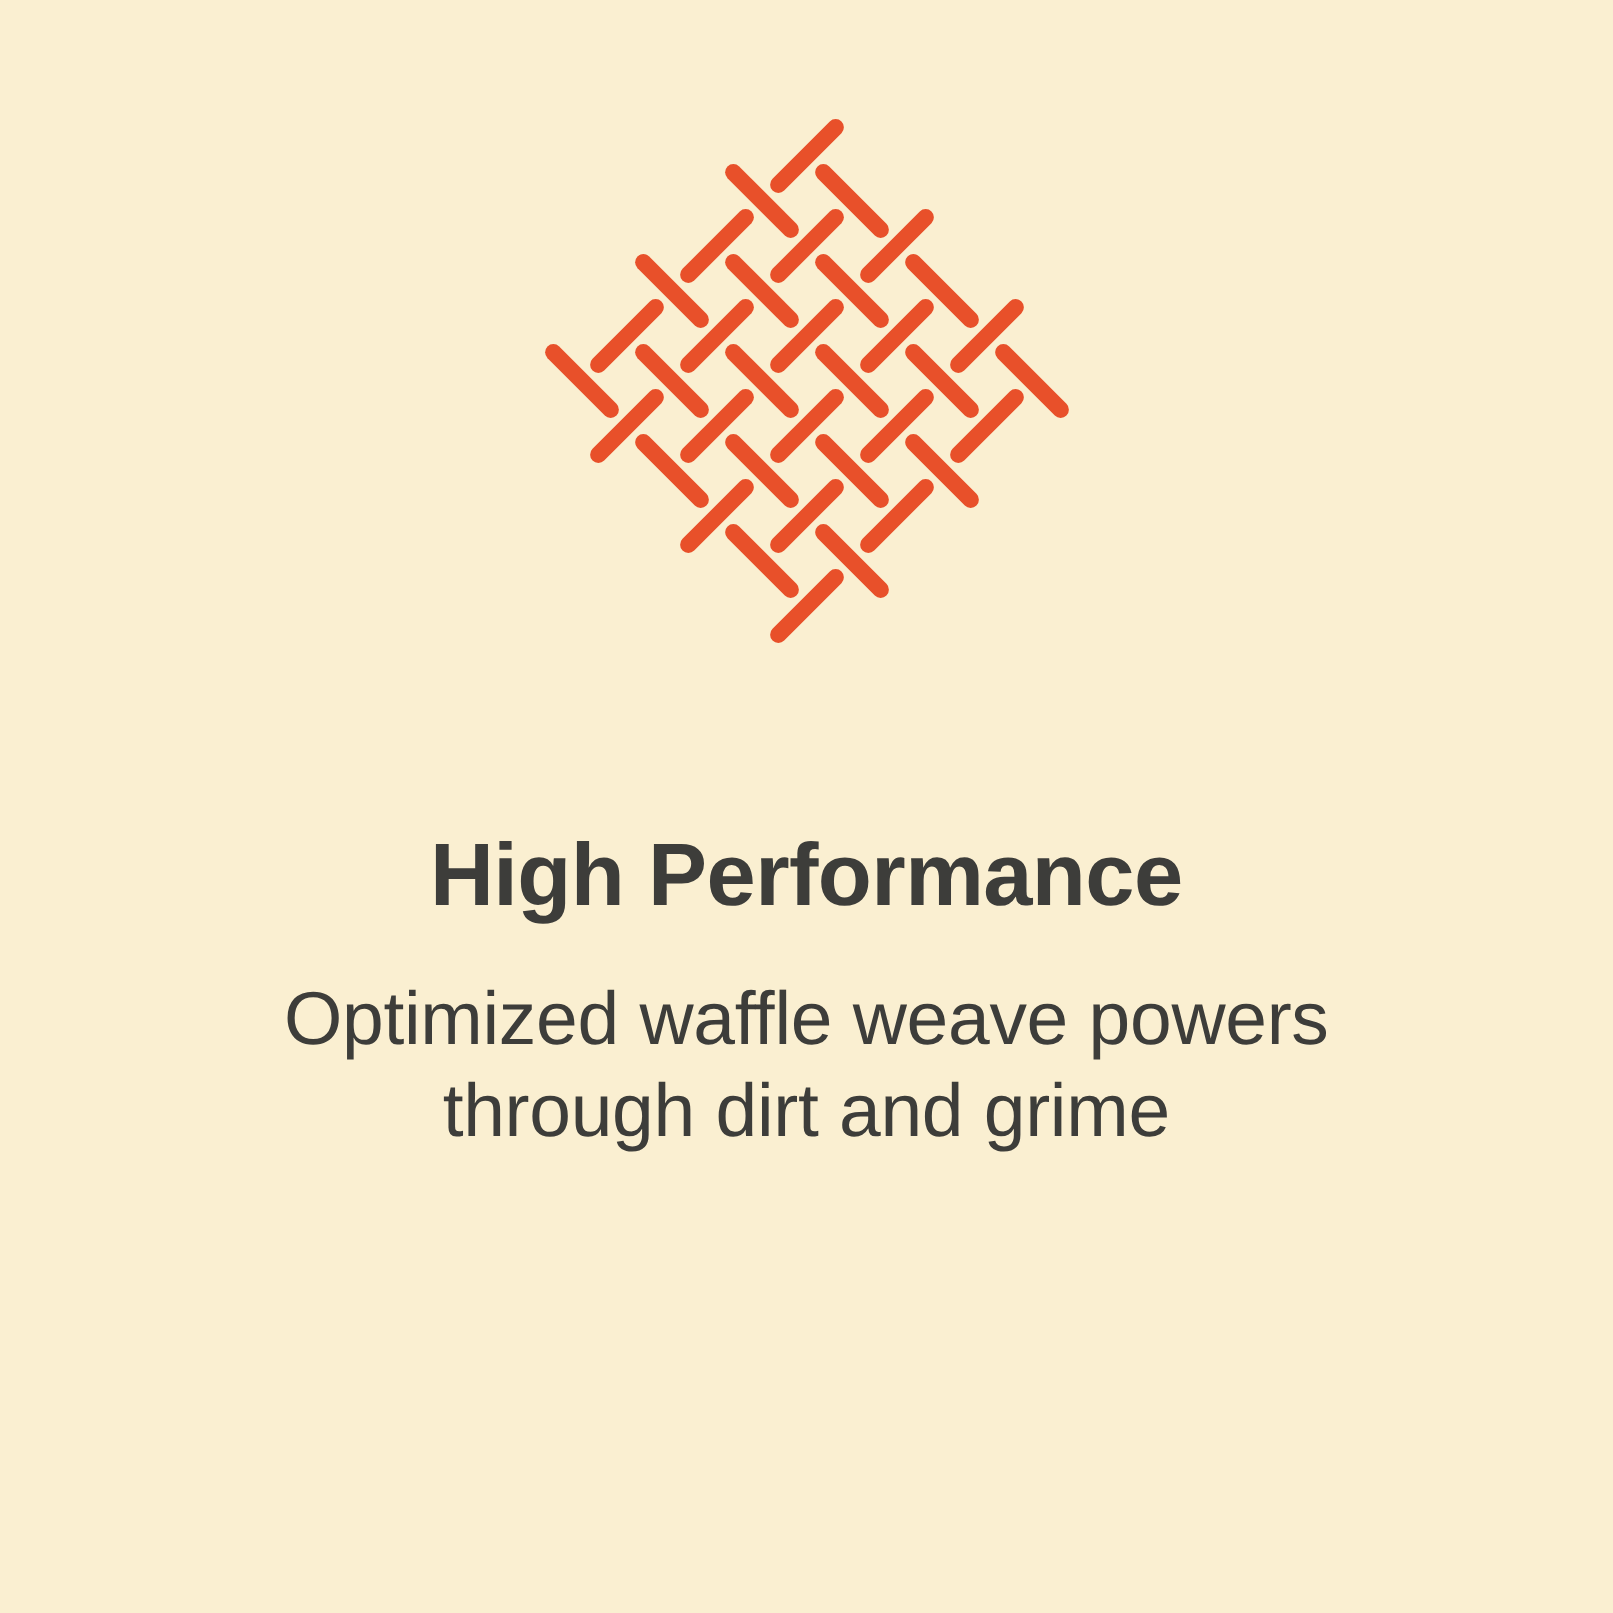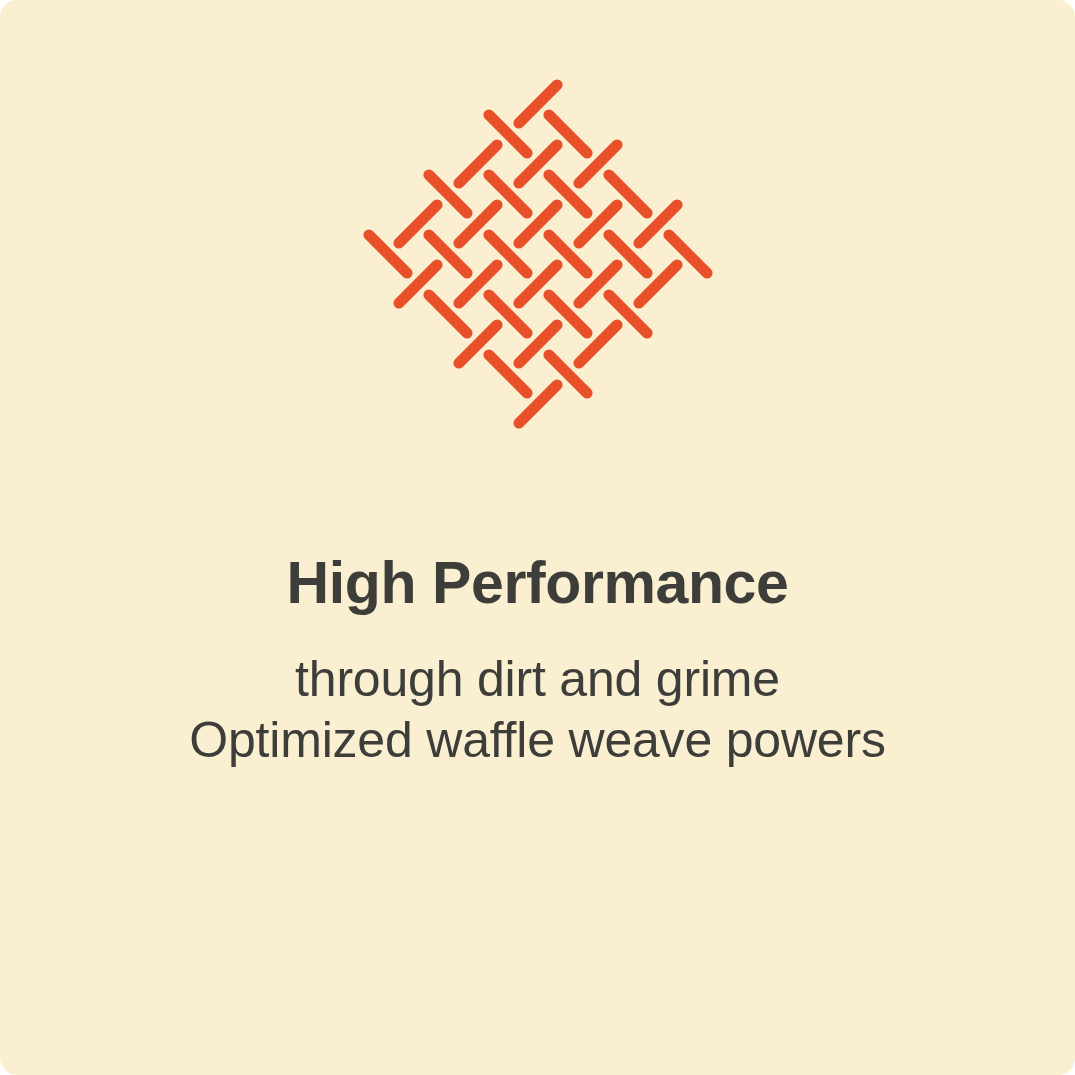--- a/index.html
+++ b/index.html
@@ -16,21 +16,20 @@
   }
 
   #feature-card {
     position: relative;
     width: 1075px;
     height: 1075px;
     box-sizing: border-box;
     display: flex;
     flex-direction: column;
     align-items: center;
-    border-radius: 17px;
   }
 
   
   #weave-icon-wrap {
     position: absolute;
     left: 0;
     top: 0;
     width: 1075px;
     height: 520px;
     display: flex;
@@ -126,18 +125,18 @@
           <line x1="150.91" y1="294.91" x2="189.09" y2="333.09" stroke="#E8502A" stroke-width="11" stroke-linecap="round"></line>
           <line x1="210.91" y1="294.91" x2="249.09" y2="333.09" stroke="#E8502A" stroke-width="11" stroke-linecap="round"></line>
           <line x1="180.91" y1="363.09" x2="219.09" y2="324.91" stroke="#E8502A" stroke-width="11" stroke-linecap="round"></line>
         </g>
     </svg>
   </div>
 
   <div id="text-block">
     <h2 id="feature-title" style="color: rgb(61, 61, 58);">High Performance</h2>
     <p id="feature-description" style="color: rgb(61, 61, 58);">
+      <span class="desc-line">Optimized waffle weave powers</span>
       <span class="desc-line">through dirt and grime</span>
-      <span class="desc-line">Optimized waffle weave powers</span>
     </p>
   </div>
 
 </div>
 
 </body></html>

